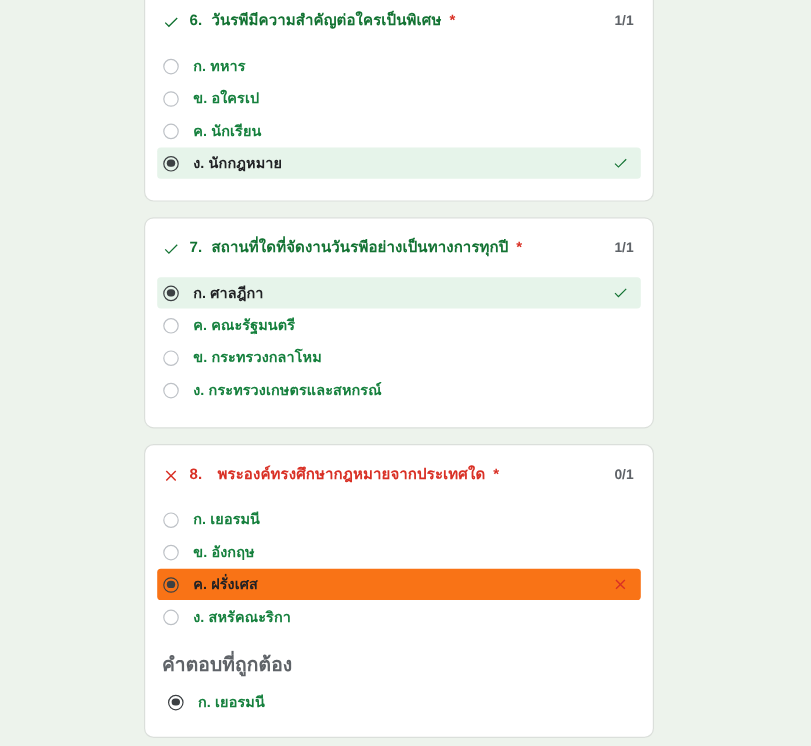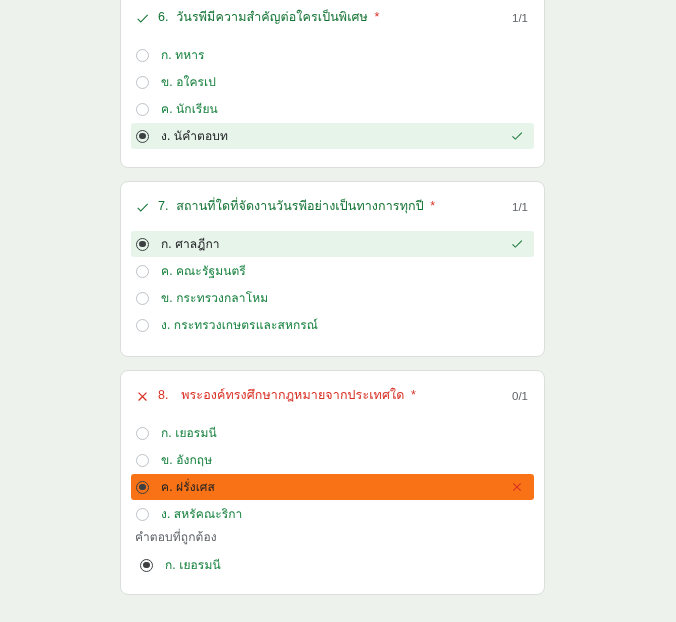--- a/index.html
+++ b/index.html
@@ -13,20 +13,21 @@
     background: #edf3ec;
     font-family: "Liberation Sans", "DejaVu Sans", sans-serif;
     -webkit-font-smoothing: antialiased;
   }
 
   .page {
     position: relative;
     width: 573px;
     height: 622px;
     box-sizing: border-box;
+    font-weight: bold;
   }
 
   .cards {
     position: absolute;
     left: 120px;
     top: -8px;
     width: 425px;
   }
 
   .card {
@@ -147,22 +148,23 @@
 
   .row-mark {
     width: 14px;
     height: 14px;
     flex: 0 0 14px;
     margin-left: auto;
     display: block;
   }
 
   .feedback-label {
-    font-size: 12px;
+    font-size: 16px;
     color: #5f6368;
+    margin-top: 14px;
     margin-bottom: 8px;
     letter-spacing: 0.1px;
   }
 
   .answer-row {
     display: flex;
     align-items: center;
     height: 22px;
     padding-left: 5px;
   }
@@ -190,21 +192,21 @@
           <div class="option-row">  
             <span class="radio"></span>  
             <span class="option-label">ข. อใครเป</span>
           </div>
           <div class="option-row">  
             <span class="radio"></span>  
             <span class="option-label">ค. นักเรียน</span>
           </div>
           <div class="option-row sel-correct">  
             <span class="radio checked"></span>  
-            <span class="option-label">ง. นัคำตอบท</span>
+            <span class="option-label">ง. นักกฎหมาย</span>
             <svg class="row-mark" viewBox="0 0 24 24">
               <path d="M9.2 16.2 4.9 11.9l-1.2 1.2 5.5 5.5L20.9 6.9l-1.2-1.2z" fill="#137333"></path>
             </svg>
           </div>
         </div>
       </div>
       <div class="card">
         <div class="q-header">  
           <div class="q-header-left">
             <svg class="status-icon" viewBox="0 0 24 24">

